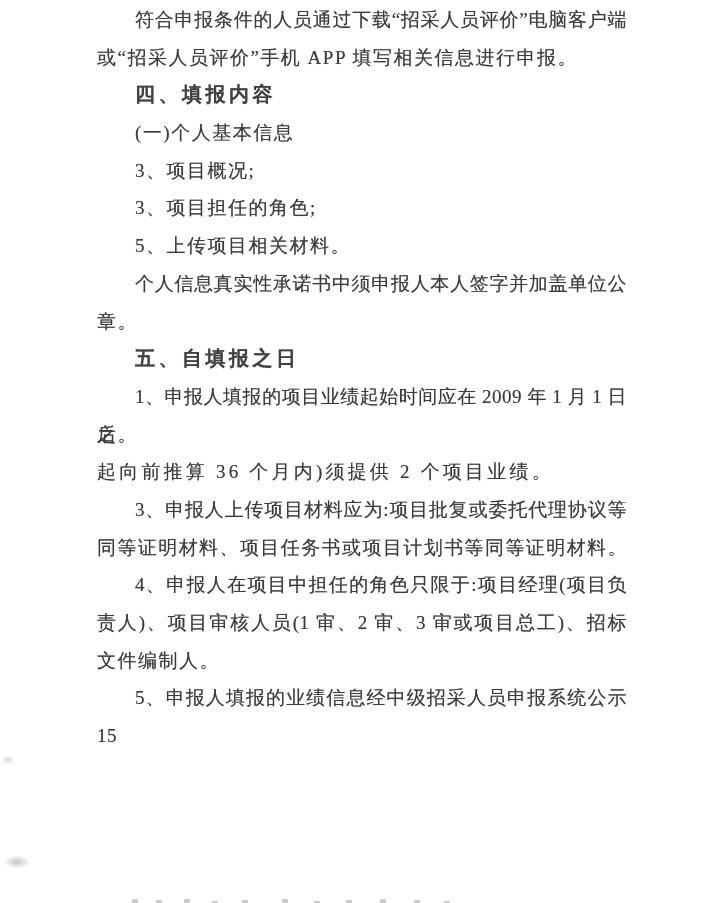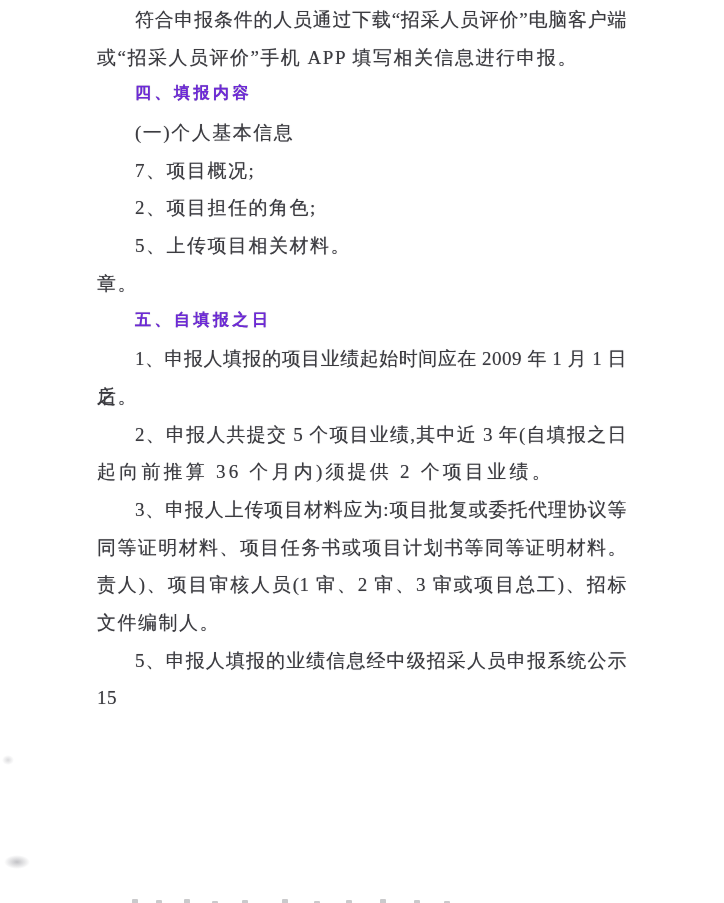--- a/index.html
+++ b/index.html
@@ -33,25 +33,25 @@
   .ind { text-indent: 38px; }
   
   .jf {
     white-space: normal;
     text-align: justify;
     text-align-last: justify;
     letter-spacing: 0.5px;
   }
   
   .hd {
-    font-family: Liberation Mono, monospace;
+    font-family: Liberation Serif, serif;
     font-weight: 700;
-    font-size: 16px;
+    font-size: 20px;
     letter-spacing: 3.5px;
-    color: #6d28d9;
+    color: #404040;
   }
   
   .ls3 { letter-spacing: 3.2px; }
   
   .smudge {
     position: absolute;
     background: radial-gradient(ellipse at center, rgba(120,120,128,0.45), rgba(120,120,128,0) 70%);
     pointer-events: none;
   }
   .smudge-a { left: 4px; top: 855px; width: 26px; height: 14px; }
@@ -77,31 +77,32 @@
 </style>
 </head>
 <body>
 
 <div class="page">
   <div class="textblock">
     <div class="ln ind jf">符合申报条件的人员通过下载“招采人员评价”电脑客户端</div>
     <div class="ln">或“招采人员评价”手机 APP 填写相关信息进行申报。</div>
     <div class="ln ind hd">四、填报内容</div>
     <div class="ln ind">(一)个人基本信息</div>
-    <div class="ln ind">7、项目概况;</div>
-    <div class="ln ind">2、项目担任的角色;</div>
+    <div class="ln ind">3、项目概况;</div>
+    <div class="ln ind">3、项目担任的角色;</div>
     <div class="ln ind">5、上传项目相关材料。</div>
+    <div class="ln ind jf">个人信息真实性承诺书中须申报人本人签字并加盖单位公</div>
     <div class="ln">章。</div>
     <div class="ln ind hd">五、自填报之日</div>
     <div class="ln ind jf">1、申报人填报的项目业绩起始时间应在 2009 年 1 月 1 日之</div>
     <div class="ln">后。</div>
-    <div class="ln ind jf">2、申报人共提交 5 个项目业绩,其中近 3 年(自填报之日</div>
     <div class="ln ls3">起向前推算 36 个月内)须提供 2 个项目业绩。</div>
     <div class="ln ind jf">3、申报人上传项目材料应为:项目批复或委托代理协议等</div>
     <div class="ln jf">同等证明材料、项目任务书或项目计划书等同等证明材料。</div>
+    <div class="ln ind jf">4、申报人在项目中担任的角色只限于:项目经理(项目负</div>
     <div class="ln jf">责人)、项目审核人员(1 审、2 审、3 审或项目总工)、招标</div>
     <div class="ln">文件编制人。</div>
     <div class="ln ind jf">5、申报人填报的业绩信息经中级招采人员申报系统公示 15</div>
   </div>
 
   <div class="smudge smudge-a"></div>
   <div class="smudge smudge-b"></div>
   <div class="cutoff">
       <span></span>
     </div>

